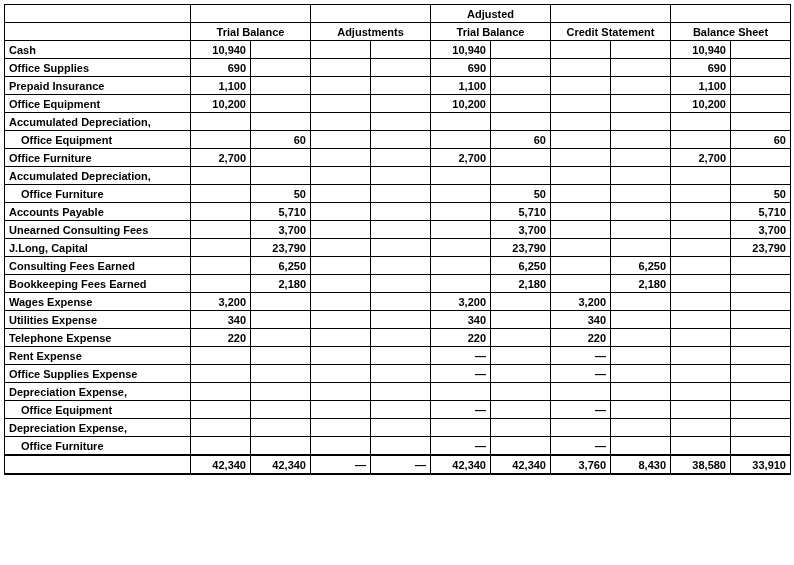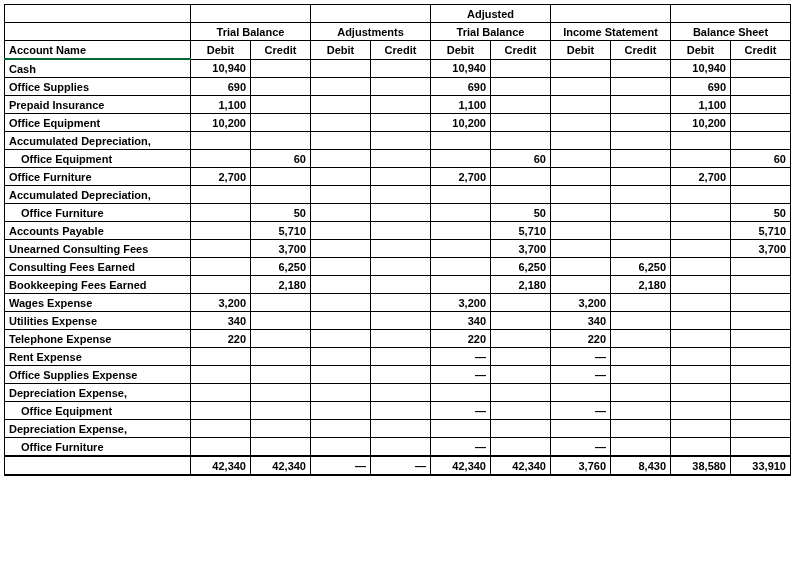--- a/index.html
+++ b/index.html
@@ -55,35 +55,22 @@
       <th colspan="2"></th>
       <th colspan="2" class="center">Adjusted</th>
       <th colspan="2"></th>
       <th colspan="2"></th>
     </tr>
     <tr>
       <th></th>
       <th colspan="2" class="center">Trial Balance</th>
       <th colspan="2" class="center">Adjustments</th>
       <th colspan="2" class="center">Trial Balance</th>
-      <th colspan="2" class="center">Income Statement</th>
+      <th colspan="2" class="center">Credit Statement</th>
       <th colspan="2" class="center">Balance Sheet</th>
-    </tr>
-    <tr>
-      <th class="left bold acct-header">Account Name</th>
-      <th class="center">Debit</th>
-        <th class="center">Credit</th>
-      <th class="center">Debit</th>
-        <th class="center">Credit</th>
-      <th class="center">Debit</th>
-        <th class="center">Credit</th>
-      <th class="center">Debit</th>
-        <th class="center">Credit</th>
-      <th class="center">Debit</th>
-        <th class="center">Credit</th>
     </tr>
   </thead>
   <tbody id="body">
       <tr>
         <td class="left bold">Cash</td>
         <td class="num">10,940</td>
         <td class="num"></td>
         <td class="num"></td>
         <td class="num"></td>
         <td class="num">10,940</td>
@@ -215,20 +202,33 @@
         <td class="num"></td>
         <td class="num">3,700</td>
         <td class="num"></td>
         <td class="num"></td>
         <td class="num"></td>
         <td class="num">3,700</td>
         <td class="num"></td>
         <td class="num"></td>
         <td class="num"></td>
         <td class="num">3,700</td>
+      </tr>
+      <tr>
+        <td class="left bold">J.Long, Capital</td>
+        <td class="num"></td>
+        <td class="num">23,790</td>
+        <td class="num"></td>
+        <td class="num"></td>
+        <td class="num"></td>
+        <td class="num">23,790</td>
+        <td class="num"></td>
+        <td class="num"></td>
+        <td class="num"></td>
+        <td class="num">23,790</td>
       </tr>
       <tr>
         <td class="left bold">Consulting Fees Earned</td>
         <td class="num"></td>
         <td class="num">6,250</td>
         <td class="num"></td>
         <td class="num"></td>
         <td class="num"></td>
         <td class="num">6,250</td>
         <td class="num"></td>

